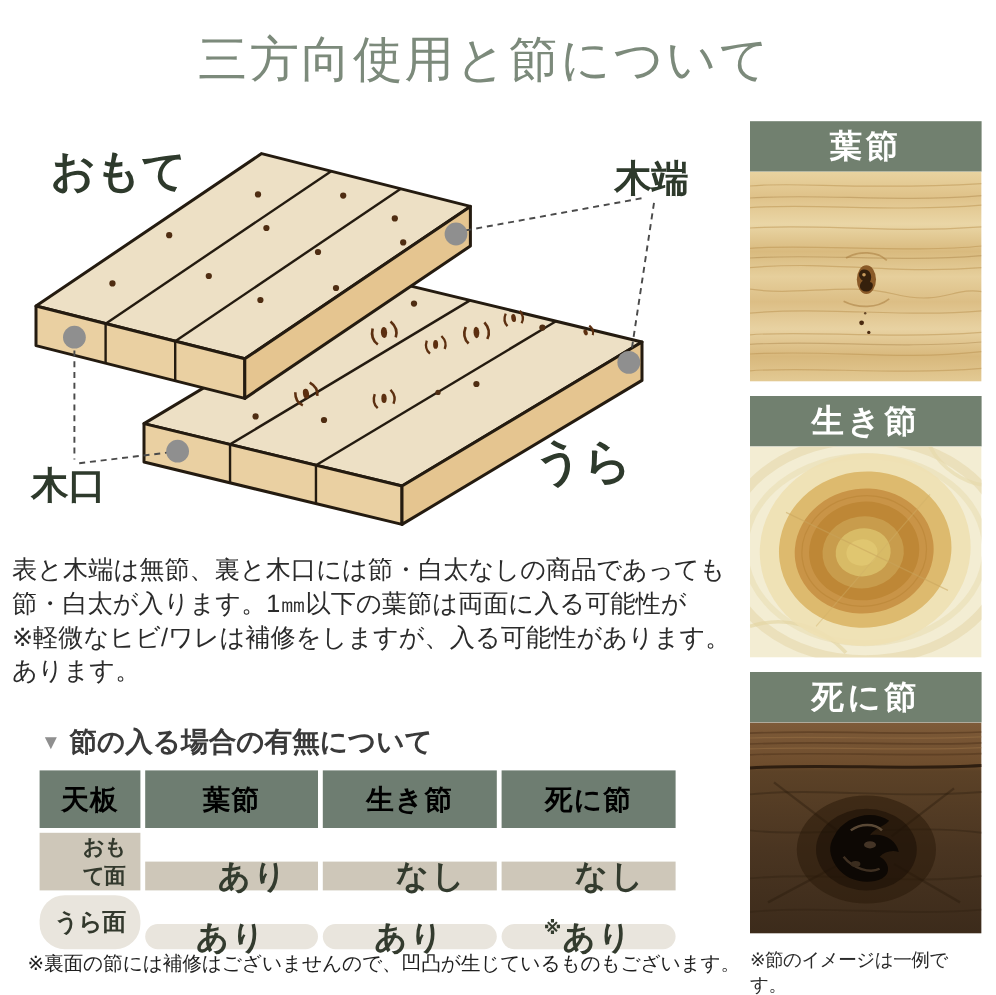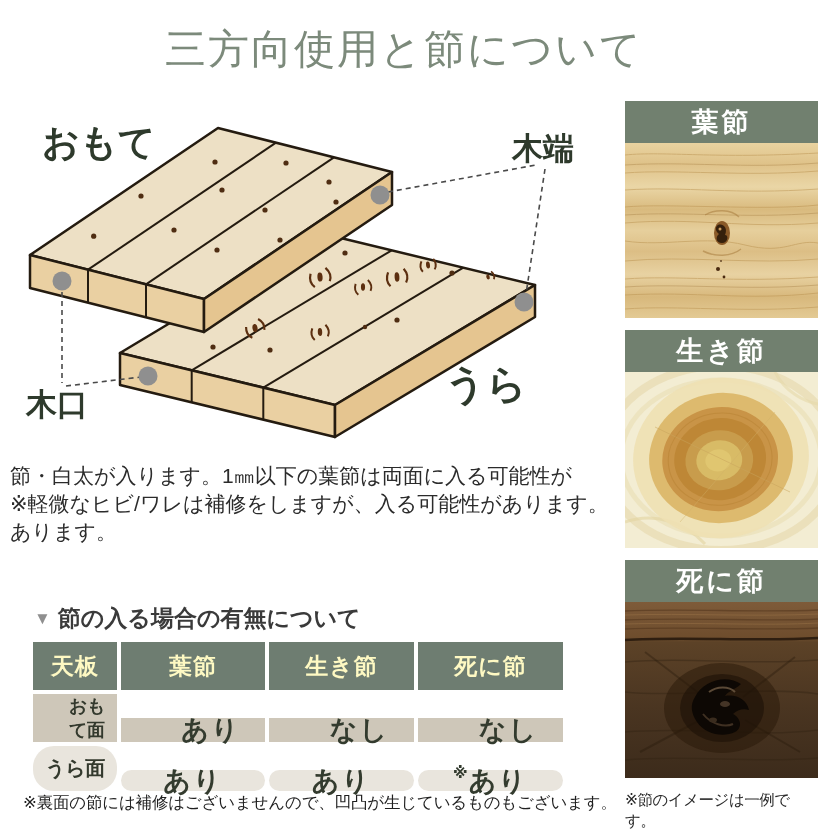--- a/index.html
+++ b/index.html
@@ -20,21 +20,21 @@
     position:absolute;top:603px;left:34px;font-size:23px;font-weight:700;color:#3a3a3a;
     display:flex;align-items:center;
   }
   .table-head .marker{color:#8f8f8f;font-size:17px;margin-right:7px;}
   .knot-table{
     position:absolute;top:642px;left:33px;
     display:grid;grid-template-columns:84px 144px 145px 145px;
     grid-template-rows:48px 48px 45px;gap:4px;
   }
   .cell{display:flex;align-items:center;justify-content:center;}
-  .th{background:#6E7D71;color:#fef9c3;font-size:23px;font-weight:600;letter-spacing:1px;}
+  .th{background:#6E7D71;color:#000000;font-size:23px;font-weight:600;letter-spacing:1px;}
   .row1{background:#CEC7B9;padding-left:36px;}
   .row2{background:#E9E5DD;border-radius:21px;}
   .rowlabel{font-size:18px;color:#33392d;font-weight:600;letter-spacing:-0.5px;}
   .val{font-size:27px;color:#333B2E;font-weight:600;letter-spacing:2px;margin-top:24px;}
   .val .sup{font-size:15px;position:relative;top:-8px;margin-right:1px;letter-spacing:0;}
   .table-note{
     position:absolute;top:792px;left:23px;font-size:16.5px;color:#1f1f1f;letter-spacing:-0.2px;
   }
   .panel{position:absolute;left:625px;top:101px;width:193px;}
   .card{margin:0 0 12px 0;}
@@ -142,20 +142,21 @@
       </g>
 
       <text x="42" y="60" font-size="37" font-weight="600" fill="#2E3A2C">おもて</text>
       <text x="445" y="303" font-size="40" font-weight="600" fill="#2E3A2C">うら</text>
       <text x="512" y="64" font-size="31" font-weight="600" fill="#2E3A2C">木端</text>
       <text x="26" y="320" font-size="31" font-weight="600" fill="#2E3A2C">木口</text>
     </svg>
   </div>
 
   <div class="desc">
+    <div>表と木端は無節、裏と木口には節・白太なしの商品であっても</div>
     <div>節・白太が入ります。1㎜以下の葉節は両面に入る可能性が</div>
     <div>※軽微なヒビ/ワレは補修をしますが、入る可能性があります。</div>
     <div>あります。</div>
   </div>
 
   <div class="table-head">
     <span class="marker">▼</span>
     <span>節の入る場合の有無について</span>
   </div>
 

